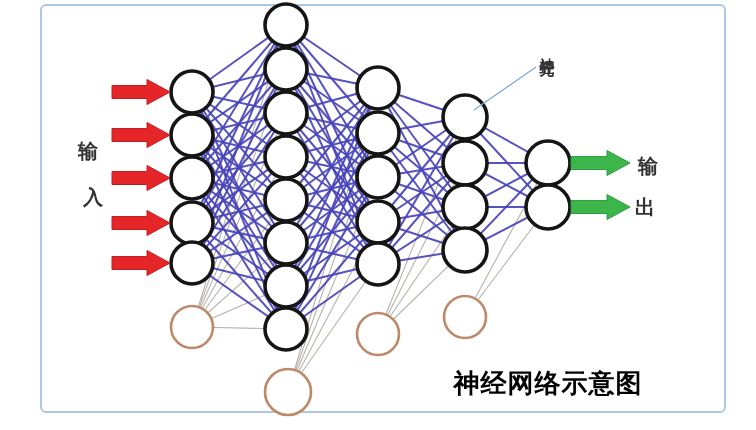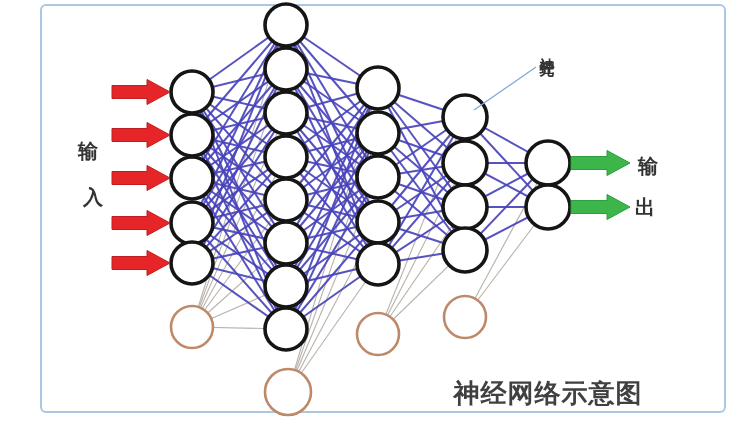--- a/index.html
+++ b/index.html
@@ -19,22 +19,22 @@
   .lbl.in1{left:78px;top:141px;}
   .lbl.in2{left:83px;top:187px;}
   .lbl.out1{left:638px;top:156px;}
   .lbl.out2{left:635px;top:197px;}
   .neuron-note{
     position:absolute;left:538px;top:46px;width:18px;
     writing-mode:vertical-rl;text-orientation:upright;
     font-size:15px;font-weight:600;color:#333;letter-spacing:2px;line-height:18px;
   }
   .title{
-    position:absolute;left:440px;top:376px;width:216px;text-align:center;
-    font-size:26px;font-weight:600;color:#404040;letter-spacing:1px;
+    position:absolute;left:440px;top:366px;width:216px;text-align:center;
+    font-size:26px;font-weight:600;color:#000000;letter-spacing:1px;
   }
 </style>
 </head>
 <body>
 
 <div class="stage">
   <div class="frame"></div>
 
   <svg class="net" id="net-svg" viewBox="0 0 756 430">
       <g>

